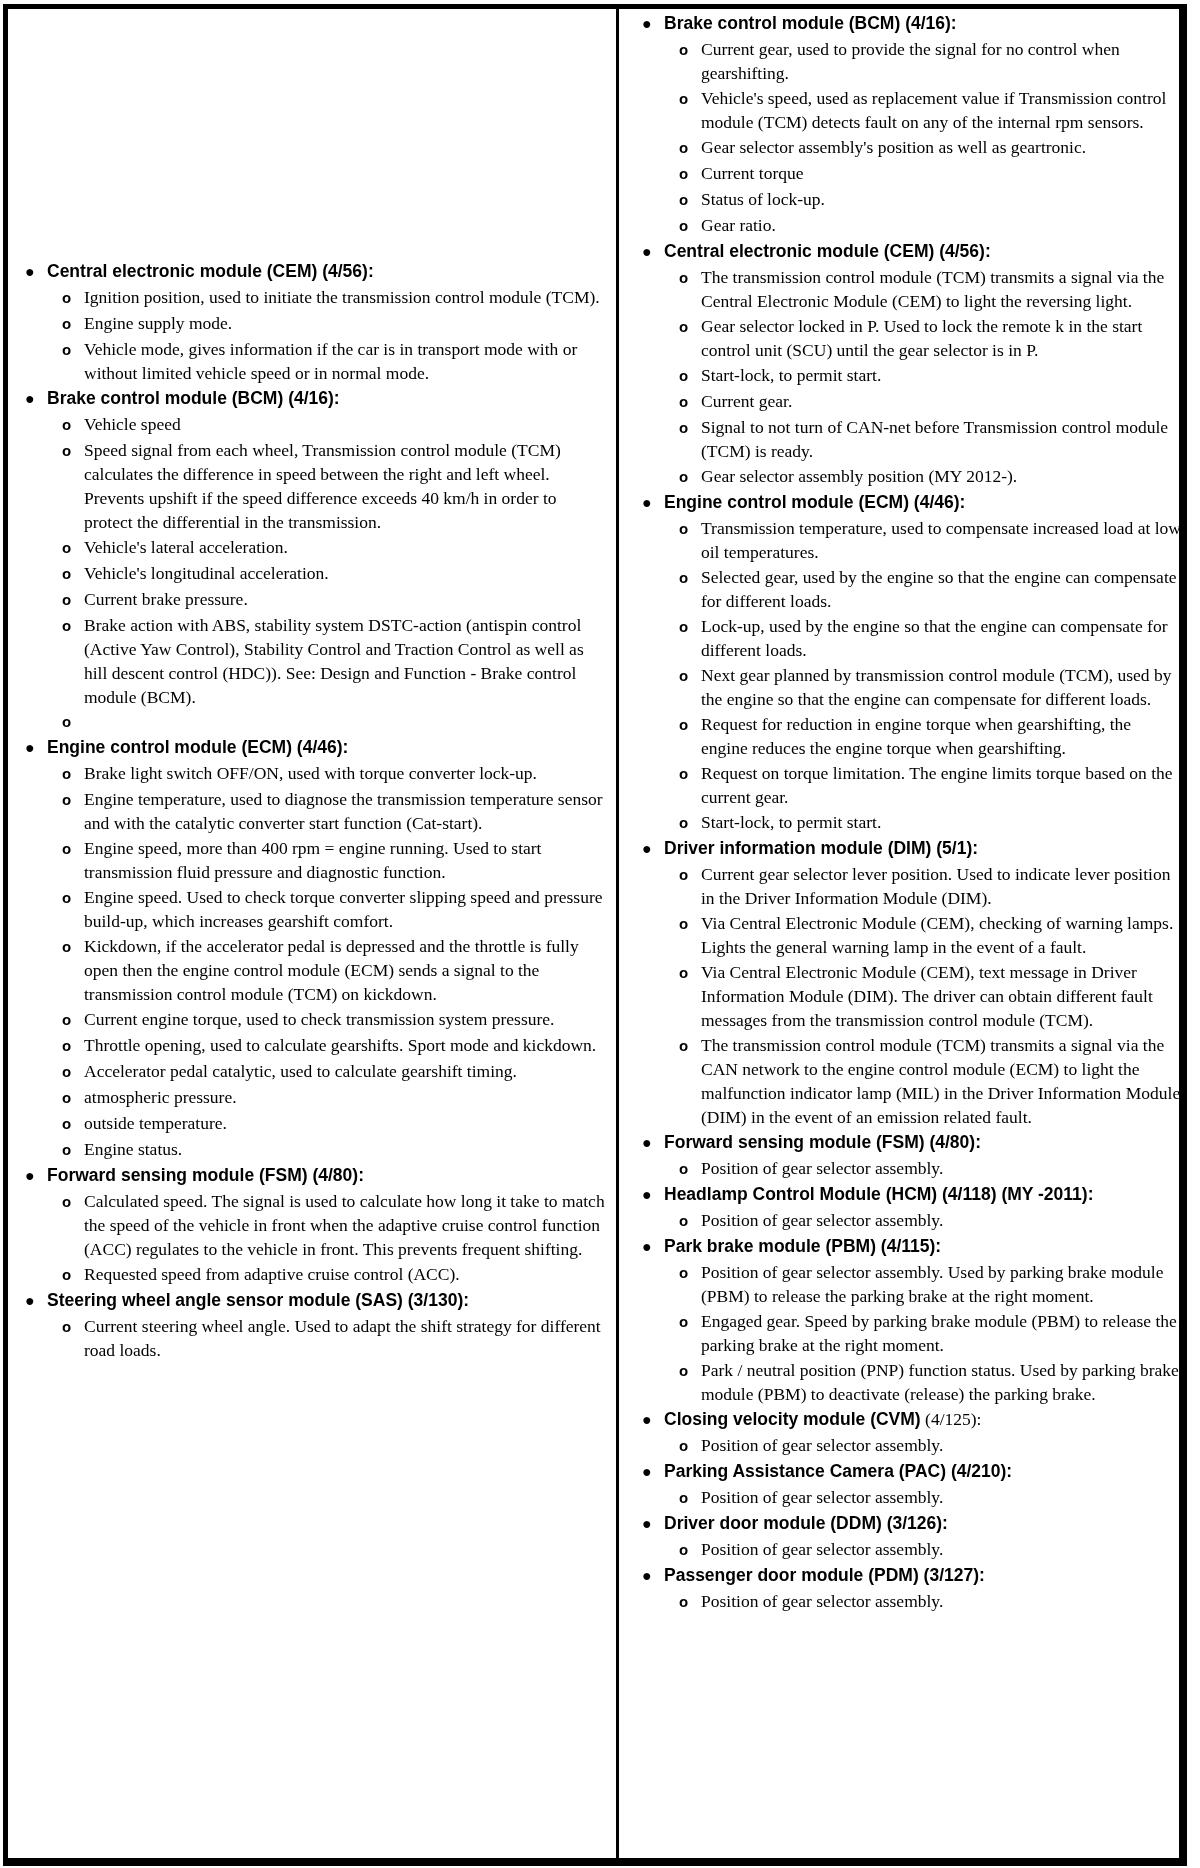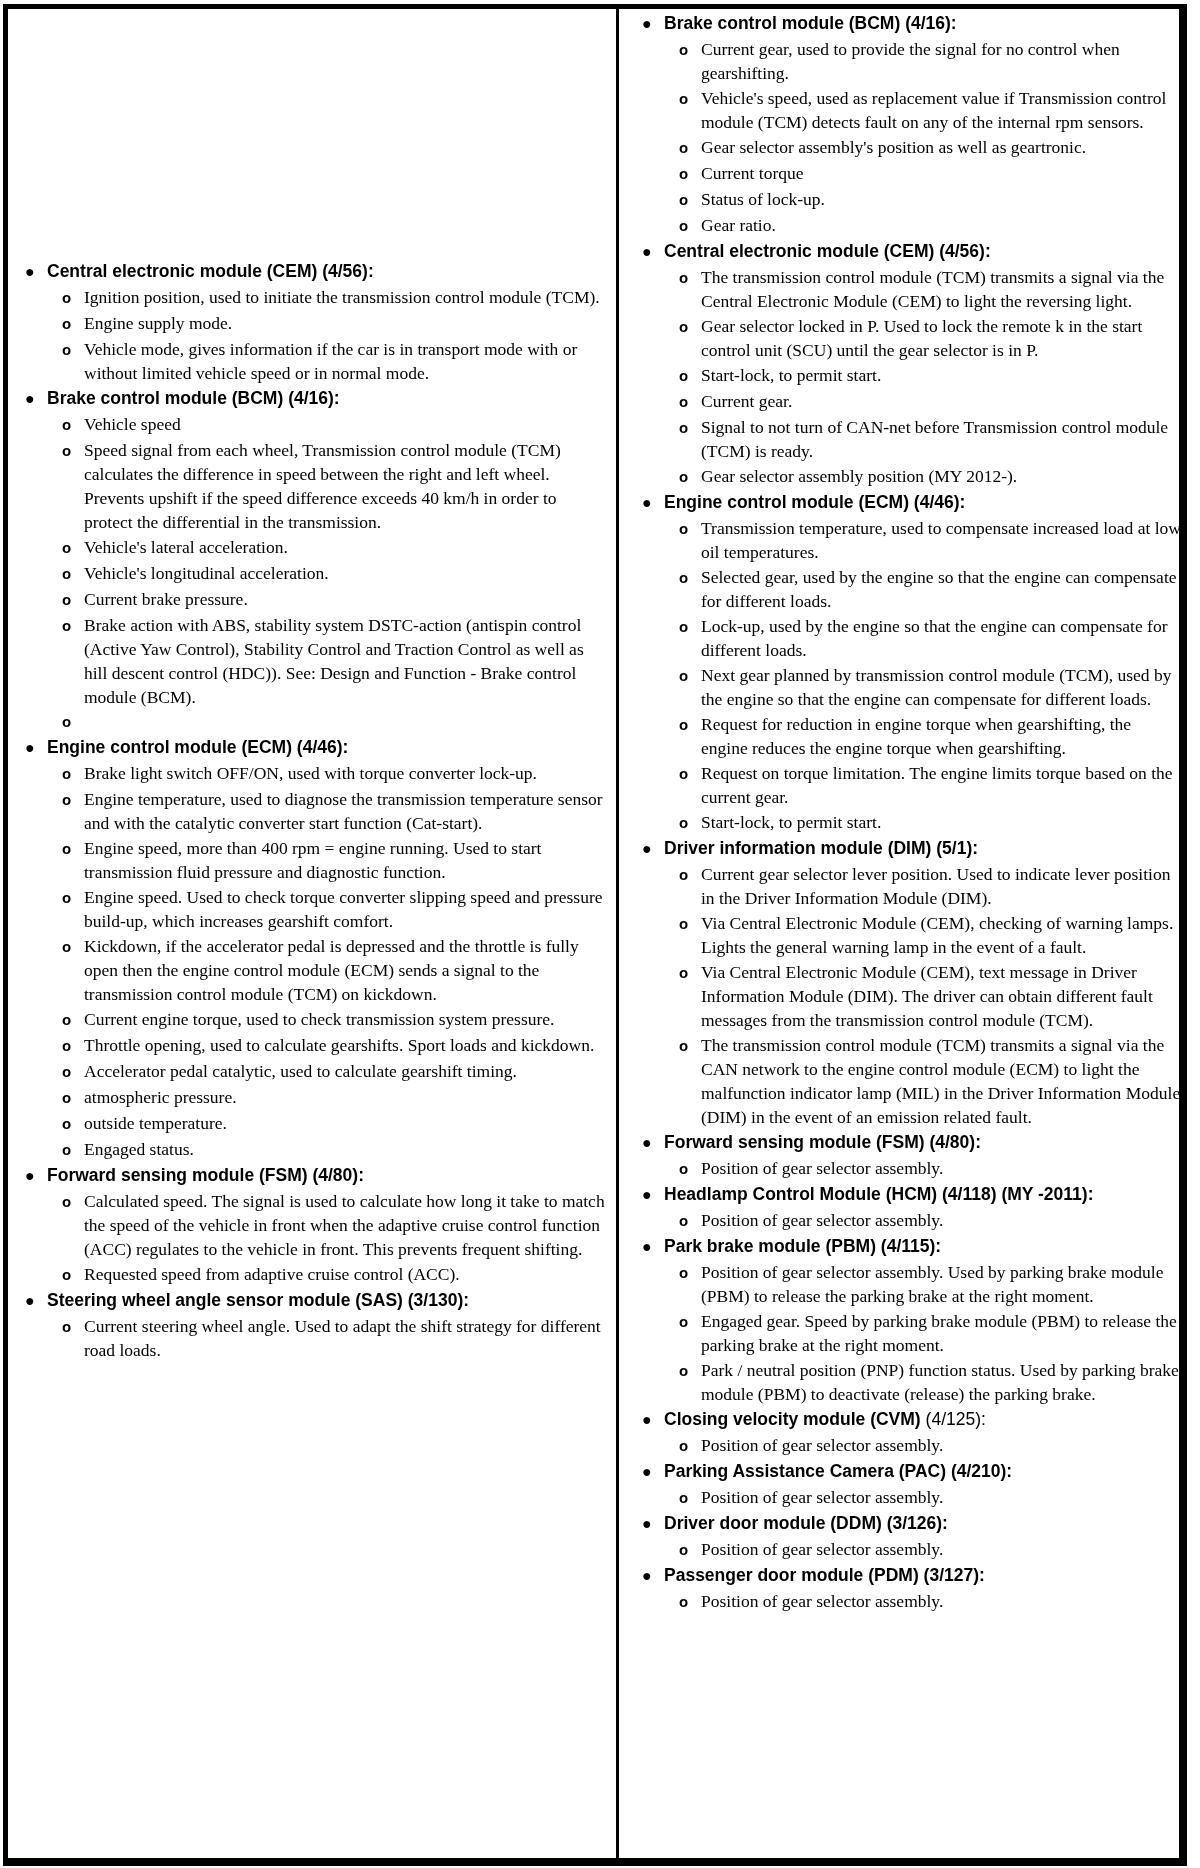--- a/index.html
+++ b/index.html
@@ -26,21 +26,21 @@
   .col-right { left: 637px; top: 11px;  width: 545px; }
   .hdr {
     display: flex; align-items: baseline;
     font-weight: 700; margin-bottom: 1px;
   }
   .b1 {
     flex: none; width: 27px; text-indent: 5px;
     font-size: 16px;
   }
   .htext { flex: 1; }
-  .hsuffix { font-weight: 400; }
+  .hsuffix { font-weight: 400; font-family: Liberation Serif, serif; }
   .item {
     display: flex; align-items: baseline;
     margin-left: 42px; margin-bottom: 1px;
   }
   .b2 {
     flex: none; width: 22px;
     font-weight: 700; font-size: 15px;
   }
   .itext { flex: 1; font-family: Liberation Serif, serif; }
 </style>
@@ -126,37 +126,37 @@
       <div class="item">
         <span class="b2">o</span>
         <span class="itext">Kickdown, if the accelerator pedal is depressed and the throttle is fully open then the engine control module (ECM) sends a signal to the transmission control module (TCM) on kickdown.</span>
       </div>
       <div class="item">
         <span class="b2">o</span>
         <span class="itext">Current engine torque, used to check transmission system pressure.</span>
       </div>
       <div class="item">
         <span class="b2">o</span>
-        <span class="itext">Throttle opening, used to calculate gearshifts. Sport loads and kickdown.</span>
+        <span class="itext">Throttle opening, used to calculate gearshifts. Sport mode and kickdown.</span>
       </div>
       <div class="item">
         <span class="b2">o</span>
         <span class="itext">Accelerator pedal catalytic, used to calculate gearshift timing.</span>
       </div>
       <div class="item">
         <span class="b2">o</span>
         <span class="itext">atmospheric pressure.</span>
       </div>
       <div class="item">
         <span class="b2">o</span>
         <span class="itext">outside temperature.</span>
       </div>
       <div class="item">
         <span class="b2">o</span>
-        <span class="itext">Engaged status.</span>
+        <span class="itext">Engine status.</span>
       </div>
     </div>
     <div class="section">
       <div class="hdr">
         <span class="b1">●</span>
         <span class="htext"><span>Forward sensing module (FSM) (4/80):</span><span class="hsuffix"></span></span>
       </div>
       <div class="item">
         <span class="b2">o</span>
         <span class="itext">Calculated speed. The signal is used to calculate how long it take to match the speed of the vehicle in front when the adaptive cruise control function (ACC) regulates to the vehicle in front. This prevents frequent shifting.</span>

